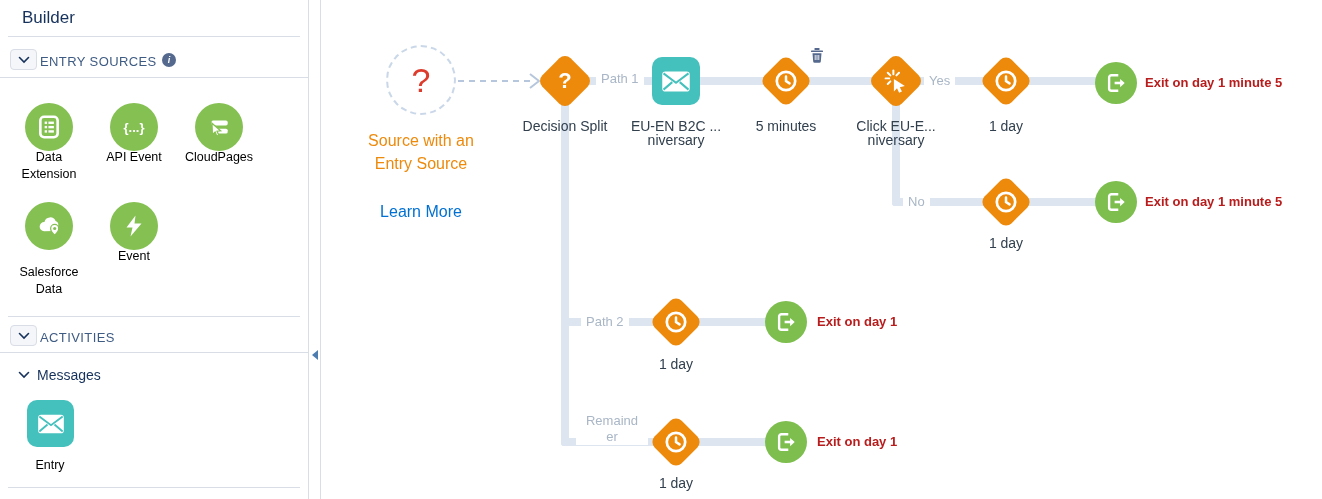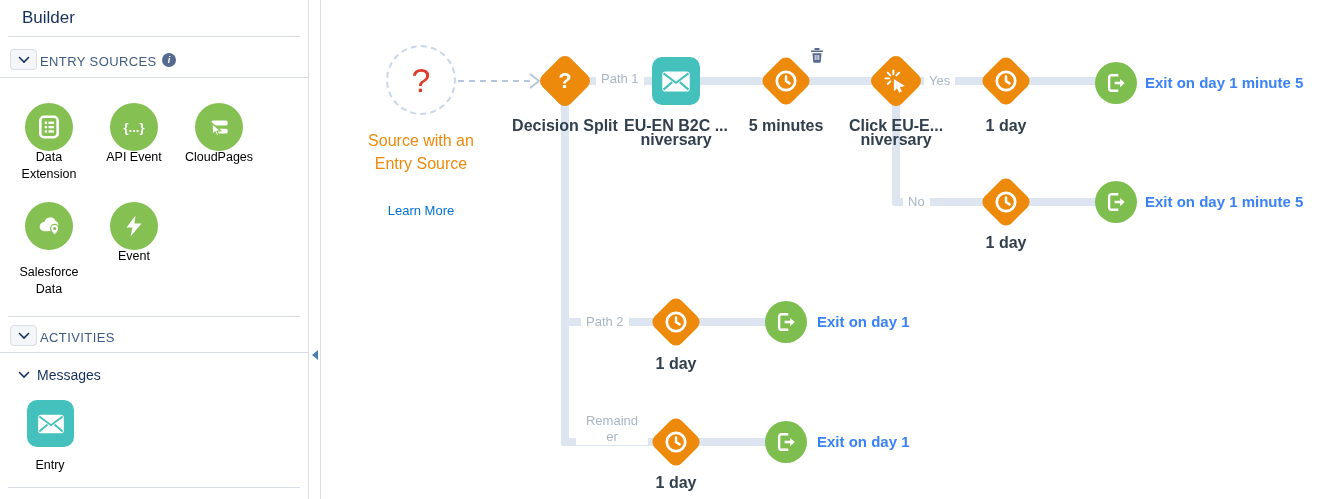--- a/index.html
+++ b/index.html
@@ -25,26 +25,26 @@
   
   .canvas { position:absolute; left:320px; top:0; width:1002px; height:499px; border-left:1px solid #D8DDE6; background:#fff; }
   .conn { position:absolute; background:#DCE5F0; z-index:1; border-radius:3px; }
   .chip { position:absolute; z-index:2; background:#fff; color:#A9B6C6; font-size:13px; line-height:16px; padding:0 5px; white-space:nowrap; }
   .chip.center { text-align:center; white-space:normal; }
   .node { position:absolute; z-index:3; display:flex; align-items:center; justify-content:center; }
   .diamond { background:#ED8A0C; border-radius:8px; transform:rotate(45deg); cursor:pointer; }
   .diamond .rot { transform:rotate(-45deg); width:100%; height:100%; display:flex; align-items:center; justify-content:center; }
   .sq-node { background:#44C0BD; border-radius:10px; cursor:pointer; }
   .exit-node { background:#7DBE4F; border-radius:50%; cursor:pointer; }
-  .node-label { position:absolute; z-index:2; text-align:center; font-size:16px; font-weight:700; color:#32404E; line-height:14px; }
-  .exit-text { position:absolute; z-index:2; font-size:15px; font-weight:700; color:#3b82f6; line-height:16px; white-space:nowrap; }
+  .node-label { position:absolute; z-index:2; text-align:center; font-size:14px; font-weight:400; color:#32404E; line-height:14px; }
+  .exit-text { position:absolute; z-index:2; font-size:13px; font-weight:700; color:#b91c1c; line-height:16px; white-space:nowrap; }
   .entry-circle { position:absolute; z-index:3; width:70px; height:70px; border:2px dashed #C9D7E8; border-radius:50%; background:#fff; display:flex; align-items:center; justify-content:center; font-size:34px; color:#DD3B2B; }
   .entry-title { position:absolute; z-index:2; width:170px; text-align:center; font-size:16px; line-height:23px; color:#ED8A0C; }
   .entry-sub { position:absolute; z-index:2; width:220px; text-align:center; font-size:13px; color:#16325C; }
-  .entry-link { position:absolute; z-index:2; width:220px; text-align:center; font-size:13px; color:#0070D2; cursor:pointer; }
+  .entry-link { position:absolute; z-index:2; width:220px; text-align:center; font-size:16px; color:#0070D2; cursor:pointer; }
   .trash { position:absolute; z-index:4; width:16px; height:16px; cursor:pointer; }
   .dmark { color:#fff; font-weight:700; }
 </style>
 </head>
 <body>
 
 <div class="app">
 
   <aside class="sidebar">
     <div class="sb-title">Builder</div>

